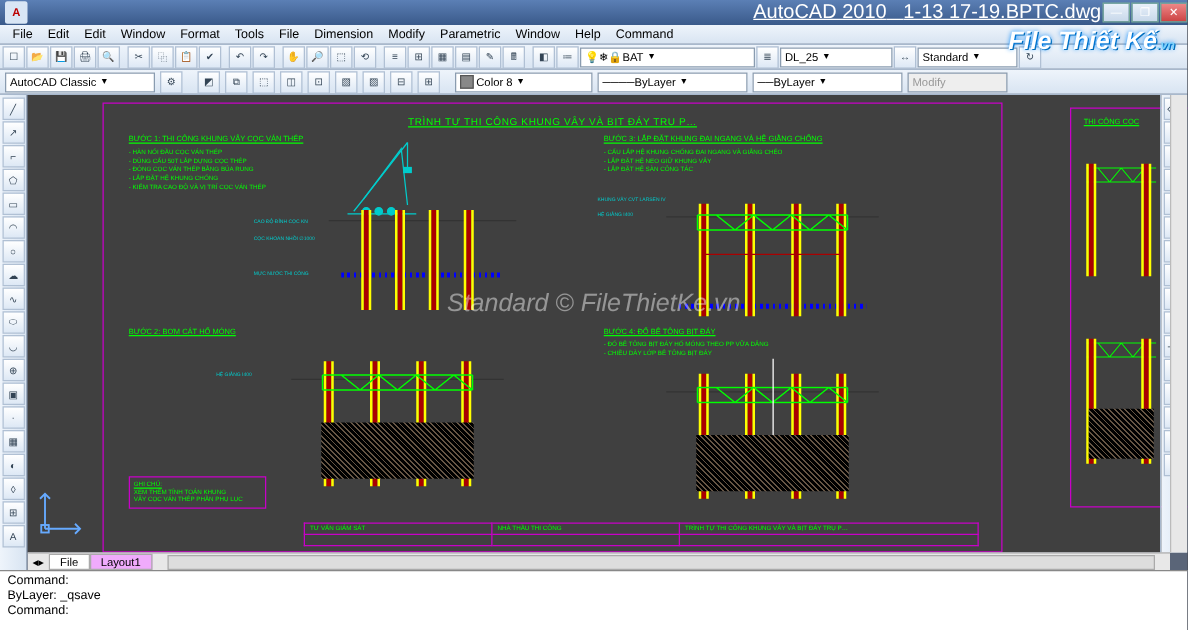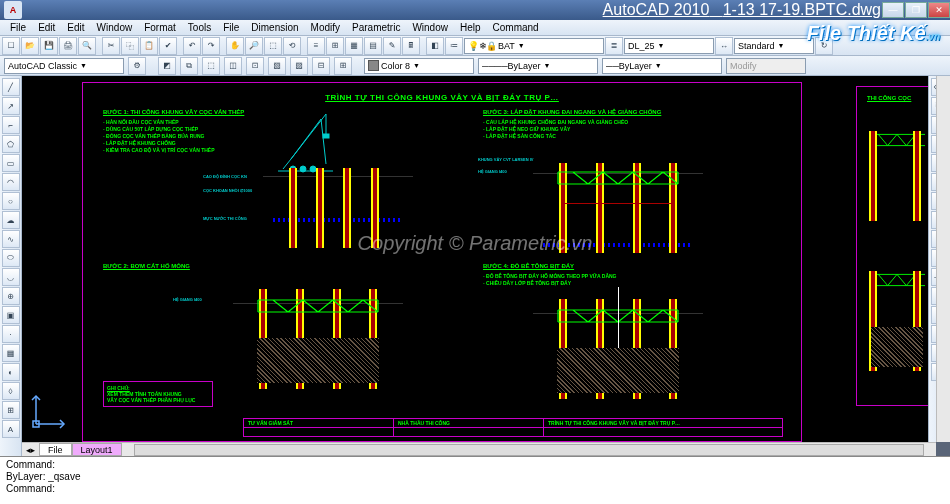--- a/index.html
+++ b/index.html
@@ -16,21 +16,21 @@
 .toolbar { height:20px; background:linear-gradient(#eef4fb,#d8e4f2); display:flex; align-items:center; padding:0 2px; border-bottom:1px solid #a8b8cc; gap:1px; }
 .tbicon { width:18px; height:18px; background:linear-gradient(#fff,#dde8f5); border:1px solid #b0c0d4; display:flex; align-items:center; justify-content:center; font-size:8px; color:#345; }
 .tbsep { width:4px; }
 .tbdrop { height:16px; background:#fff; border:1px solid #8a9cb0; font-size:9px; padding:0 3px; display:flex; align-items:center; }
 .tbdrop .arr { margin-left:3px; font-size:7px; }
 .proprow { height:20px; background:linear-gradient(#eef4fb,#d8e4f2); display:flex; align-items:center; padding:0 4px; border-bottom:1px solid #a8b8cc; gap:4px; }
 .main { position:absolute; top:76px; left:0; right:0; bottom:48px; display:flex; }
 .lefttools { width:22px; background:linear-gradient(90deg,#eef4fb,#d8e4f2); border-right:1px solid #a8b8cc; display:flex; flex-direction:column; padding-top:2px; gap:1px; }
 .lefttools .tbicon { width:18px; height:18px; margin:0 auto; }
 .canvas-wrap { flex:1; background:#5a6578; position:relative; overflow:hidden; }
-.canvas { position:absolute; inset:0 14px 14px 0; background:#000000;font-weight:bold; }
+.canvas { position:absolute; inset:0 14px 14px 0; background:#404040; }
 .righttools { width:22px; position:absolute; right:0; top:0; bottom:14px; background:linear-gradient(90deg,#eef4fb,#d8e4f2); border-left:1px solid #a8b8cc; display:flex; flex-direction:column; padding-top:2px; gap:1px; }
 .righttools .tbicon { width:18px; height:18px; margin:0 auto; }
 .scrollh { position:absolute; left:0; right:14px; bottom:0; height:14px; background:#e8e8e8; border-top:1px solid #bbb; display:flex; align-items:center; font-size:9px; }
 .scrollh .tab { padding:0 8px; background:#fff; border:1px solid #aaa; height:13px; display:flex; align-items:center; }
 .scrollh .tab.inactive { background:#f0abfc; }
 .scrollv { position:absolute; right:0; top:0; bottom:14px; width:14px; background:#e8e8e8; border-left:1px solid #bbb; }
 .cmdarea { position:absolute; left:0; right:0; bottom:0; height:48px; background:#fff; border-top:1px solid #888; font-family:monospace; font-size:10px; padding:2px 6px; color:#000; }
 .cmdarea div { line-height:12px; }
 
 .frame { position:absolute; border:1px solid #c800c8; }
@@ -366,16 +366,16 @@
     </div>
   </div>
 </div>
 
 <div class="cmdarea">
   <div>Command:</div>
   <div>ByLayer: _qsave</div>
   <div>Command:</div>
 </div>
 
-<div class="wm">Copyright © Parametric.vn</div>
+<div class="wm">Standard © FileThietKe.vn</div>
 <div class="brand">
   <span>File Thiết Kế</span><span class="vn">.vn</span>
 </div>
 
 </body></html>

